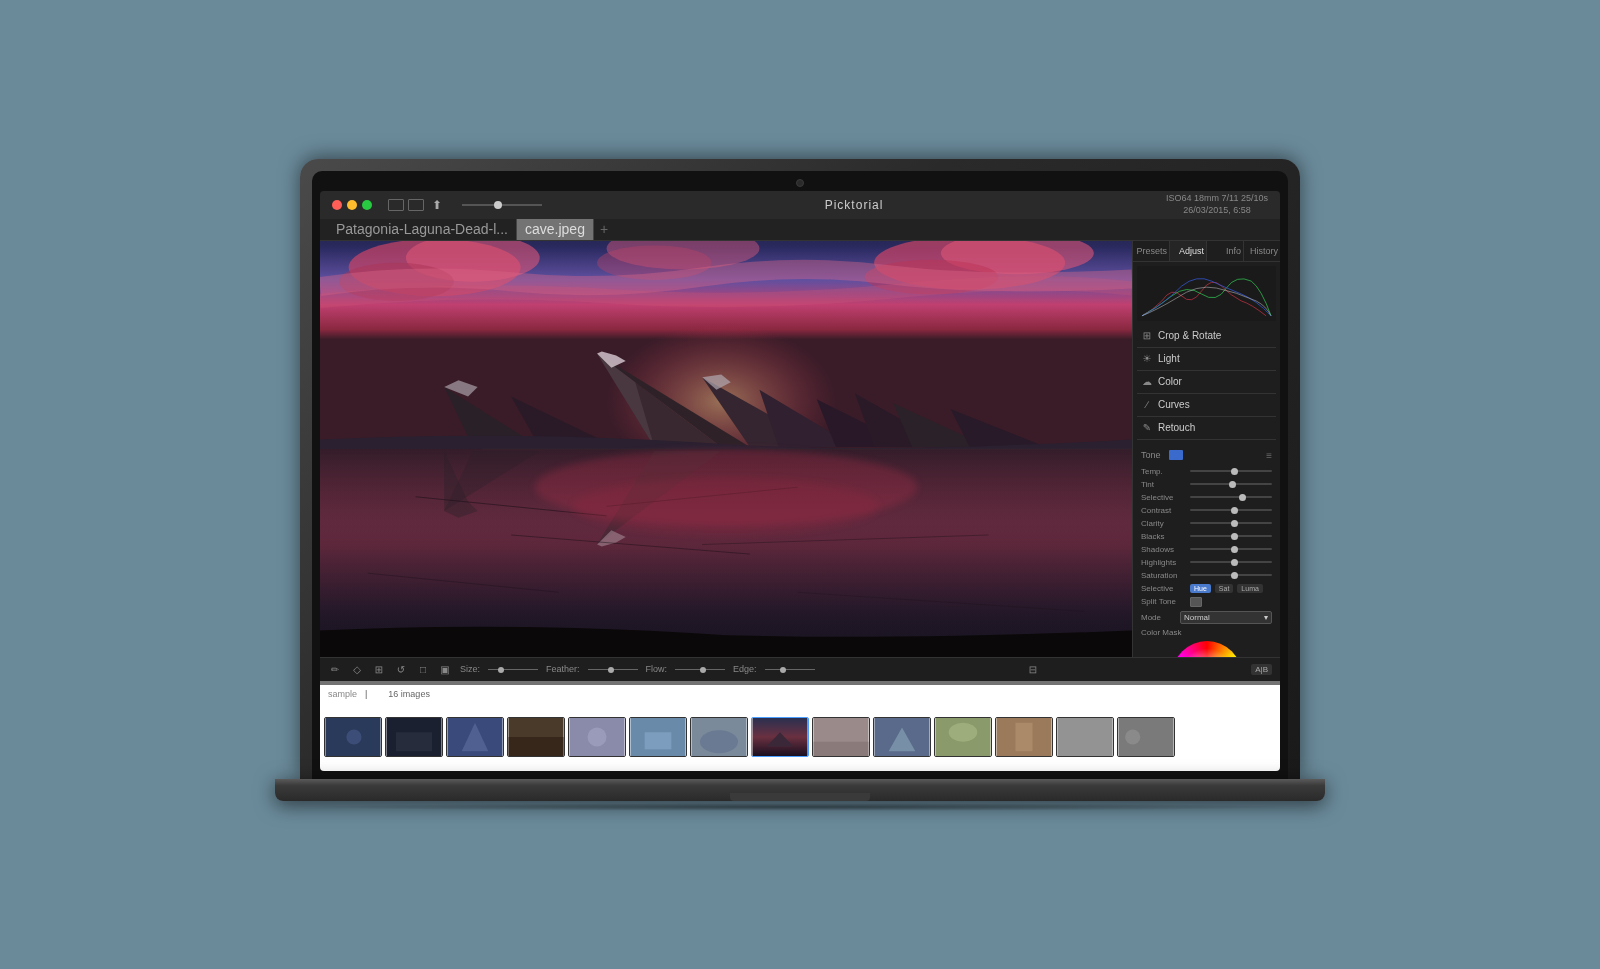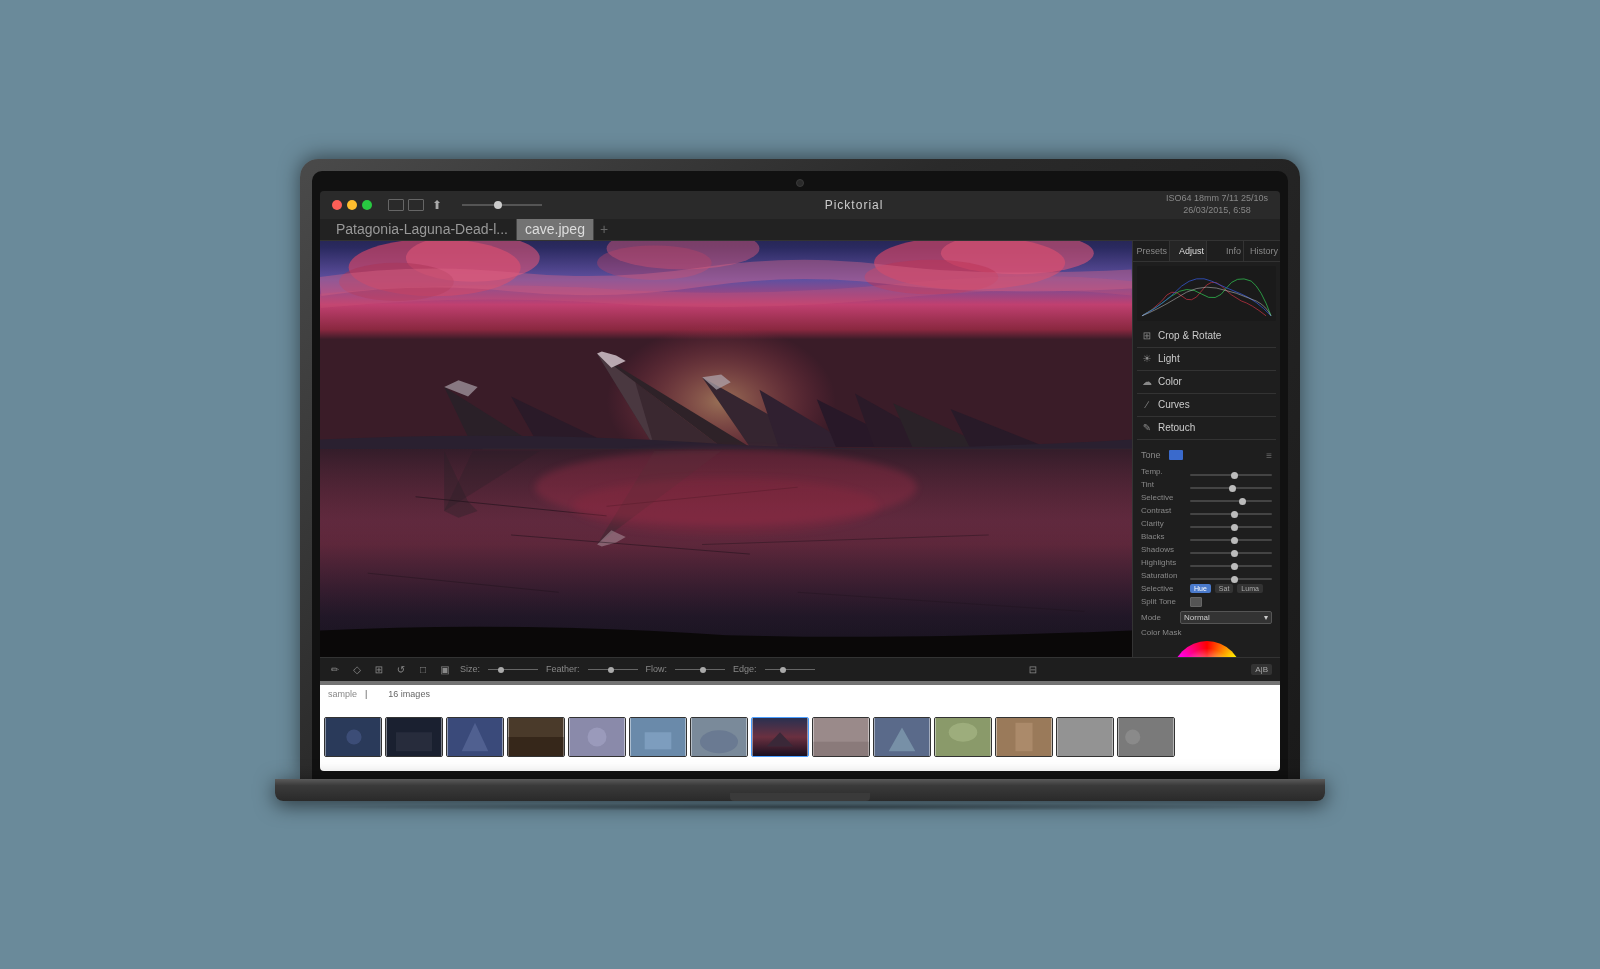--- a/index.html
+++ b/index.html
@@ -471,21 +471,21 @@
     }
 
     .tone-menu-icon {
       margin-left: auto;
       color: #666;
       font-size: 10px;
     }
 
     .slider-row {
       display: flex;
-      align-items: flex-end;
+      align-items: center;
       padding: 2px 8px;
       gap: 4px;
     }
 
     .slider-label {
       font-size: 8px;
       color: #888;
       width: 45px;
       flex-shrink: 0;
     }

